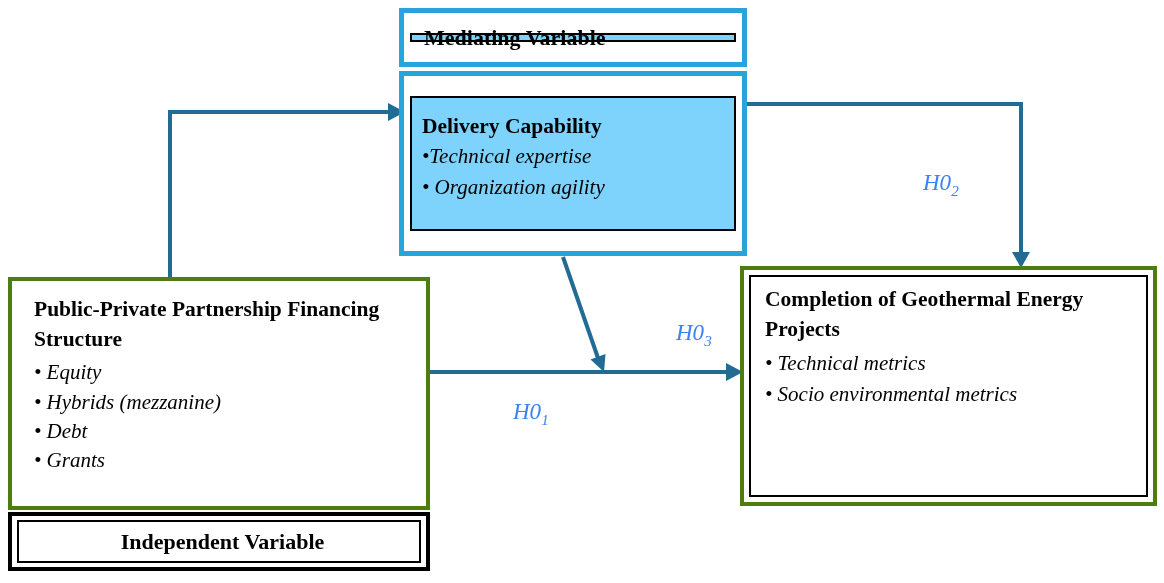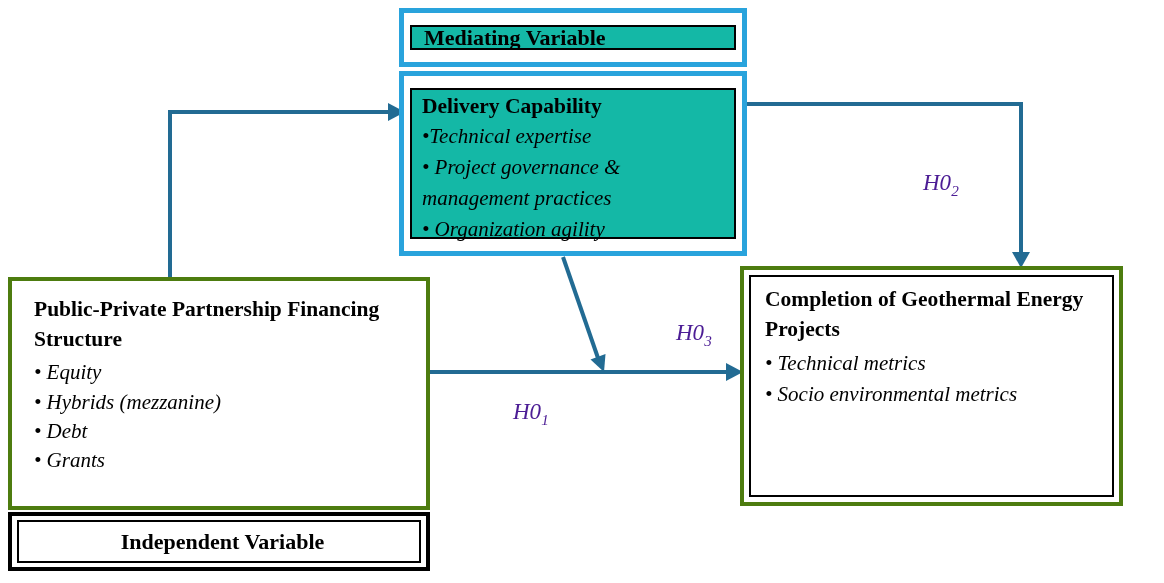--- a/index.html
+++ b/index.html
@@ -16,41 +16,41 @@
 
   
   .cyan-box {
     position: absolute;
     border: 5px solid #29A3DC;
     background: #ffffff;
     display: flex;
   }
   .cyan-box .inner-black {
     flex: 1;
-    margin: 12px 6px;
+    margin: 20px 6px;
     border: 2px solid #000000;
-    background: #14b8a6;
+    background: #7dd3fc;
   }
   .mediator-header-outer { left: 399px; top: 8px; width: 348px; height: 59px; }
   .mediator-header-outer .inner-black {
     display: flex; align-items: center;
     padding-left: 12px;
     font-weight: bold; font-size: 22px;
   }
   .mediator-body-outer { left: 399px; top: 71px; width: 348px; height: 185px; }
-  .mediator-body-outer .inner-black { padding: 3px 6px 0 10px; }
+  .mediator-body-outer .inner-black { padding: 15px 6px 0 10px; }
 
   
   .black-box {
     position: absolute;
     border: 4px solid #4d7c0f;
     background: #ffffff;
   }
   .iv-box { left: 8px; top: 277px; width: 422px; height: 233px; padding: 14px 14px 0 22px; }
-  .dv-box { left: 740px; top: 266px; width: 383px; height: 240px; display: flex; }
+  .dv-box { left: 740px; top: 266px; width: 417px; height: 240px; display: flex; }
   .dv-box .inner-thin {
     flex: 1;
     margin: 5px;
     border: 2px solid #000000;
     padding: 8px 8px 0 14px;
   }
 
   
   .label-box-outer {
     position: absolute;
@@ -77,21 +77,21 @@
   .mediator-body-outer .bullet { line-height: 1.47; }
   .iv-box .box-title { margin-bottom: 4px; }
   .iv-box .bullet { line-height: 1.4; }
   .dv-box .box-title { margin-bottom: 4px; }
 
   
   .hyp-label {
     position: absolute;
     font-style: italic;
     font-size: 23px;
-    color: #4c1d95;
+    color: #3b82f6;
     white-space: nowrap;
   }
   .hyp-label sub { font-size: 0.66em; font-style: italic; }
   .hyp-h1 { left: 513px; top: 399px; }
   .hyp-h2 { left: 923px; top: 170px; }
   .hyp-h3 { left: 648px; top: 320px; margin-left: 28px; }
 
   
   .arrows-svg {
     position: absolute;
@@ -127,21 +127,20 @@
   </svg>
 
   <div class="cyan-box mediator-header-outer">
     <div class="inner-black">Mediating Variable</div>
   </div>
 
   <div class="cyan-box mediator-body-outer">
     <div class="inner-black">
       <div class="box-title">Delivery Capability</div>
       <div class="bullet">•Technical expertise</div>
-      <div class="bullet">• Project governance &amp; management practices</div>
       <div class="bullet">• Organization agility</div>
     </div>
   </div>
 
   <div class="black-box iv-box">
     <div class="box-title">Public-Private Partnership Financing Structure</div>
     <div class="bullet">• Equity</div>
     <div class="bullet">• Hybrids (mezzanine)</div>
     <div class="bullet">• Debt</div>
     <div class="bullet">• Grants</div>

